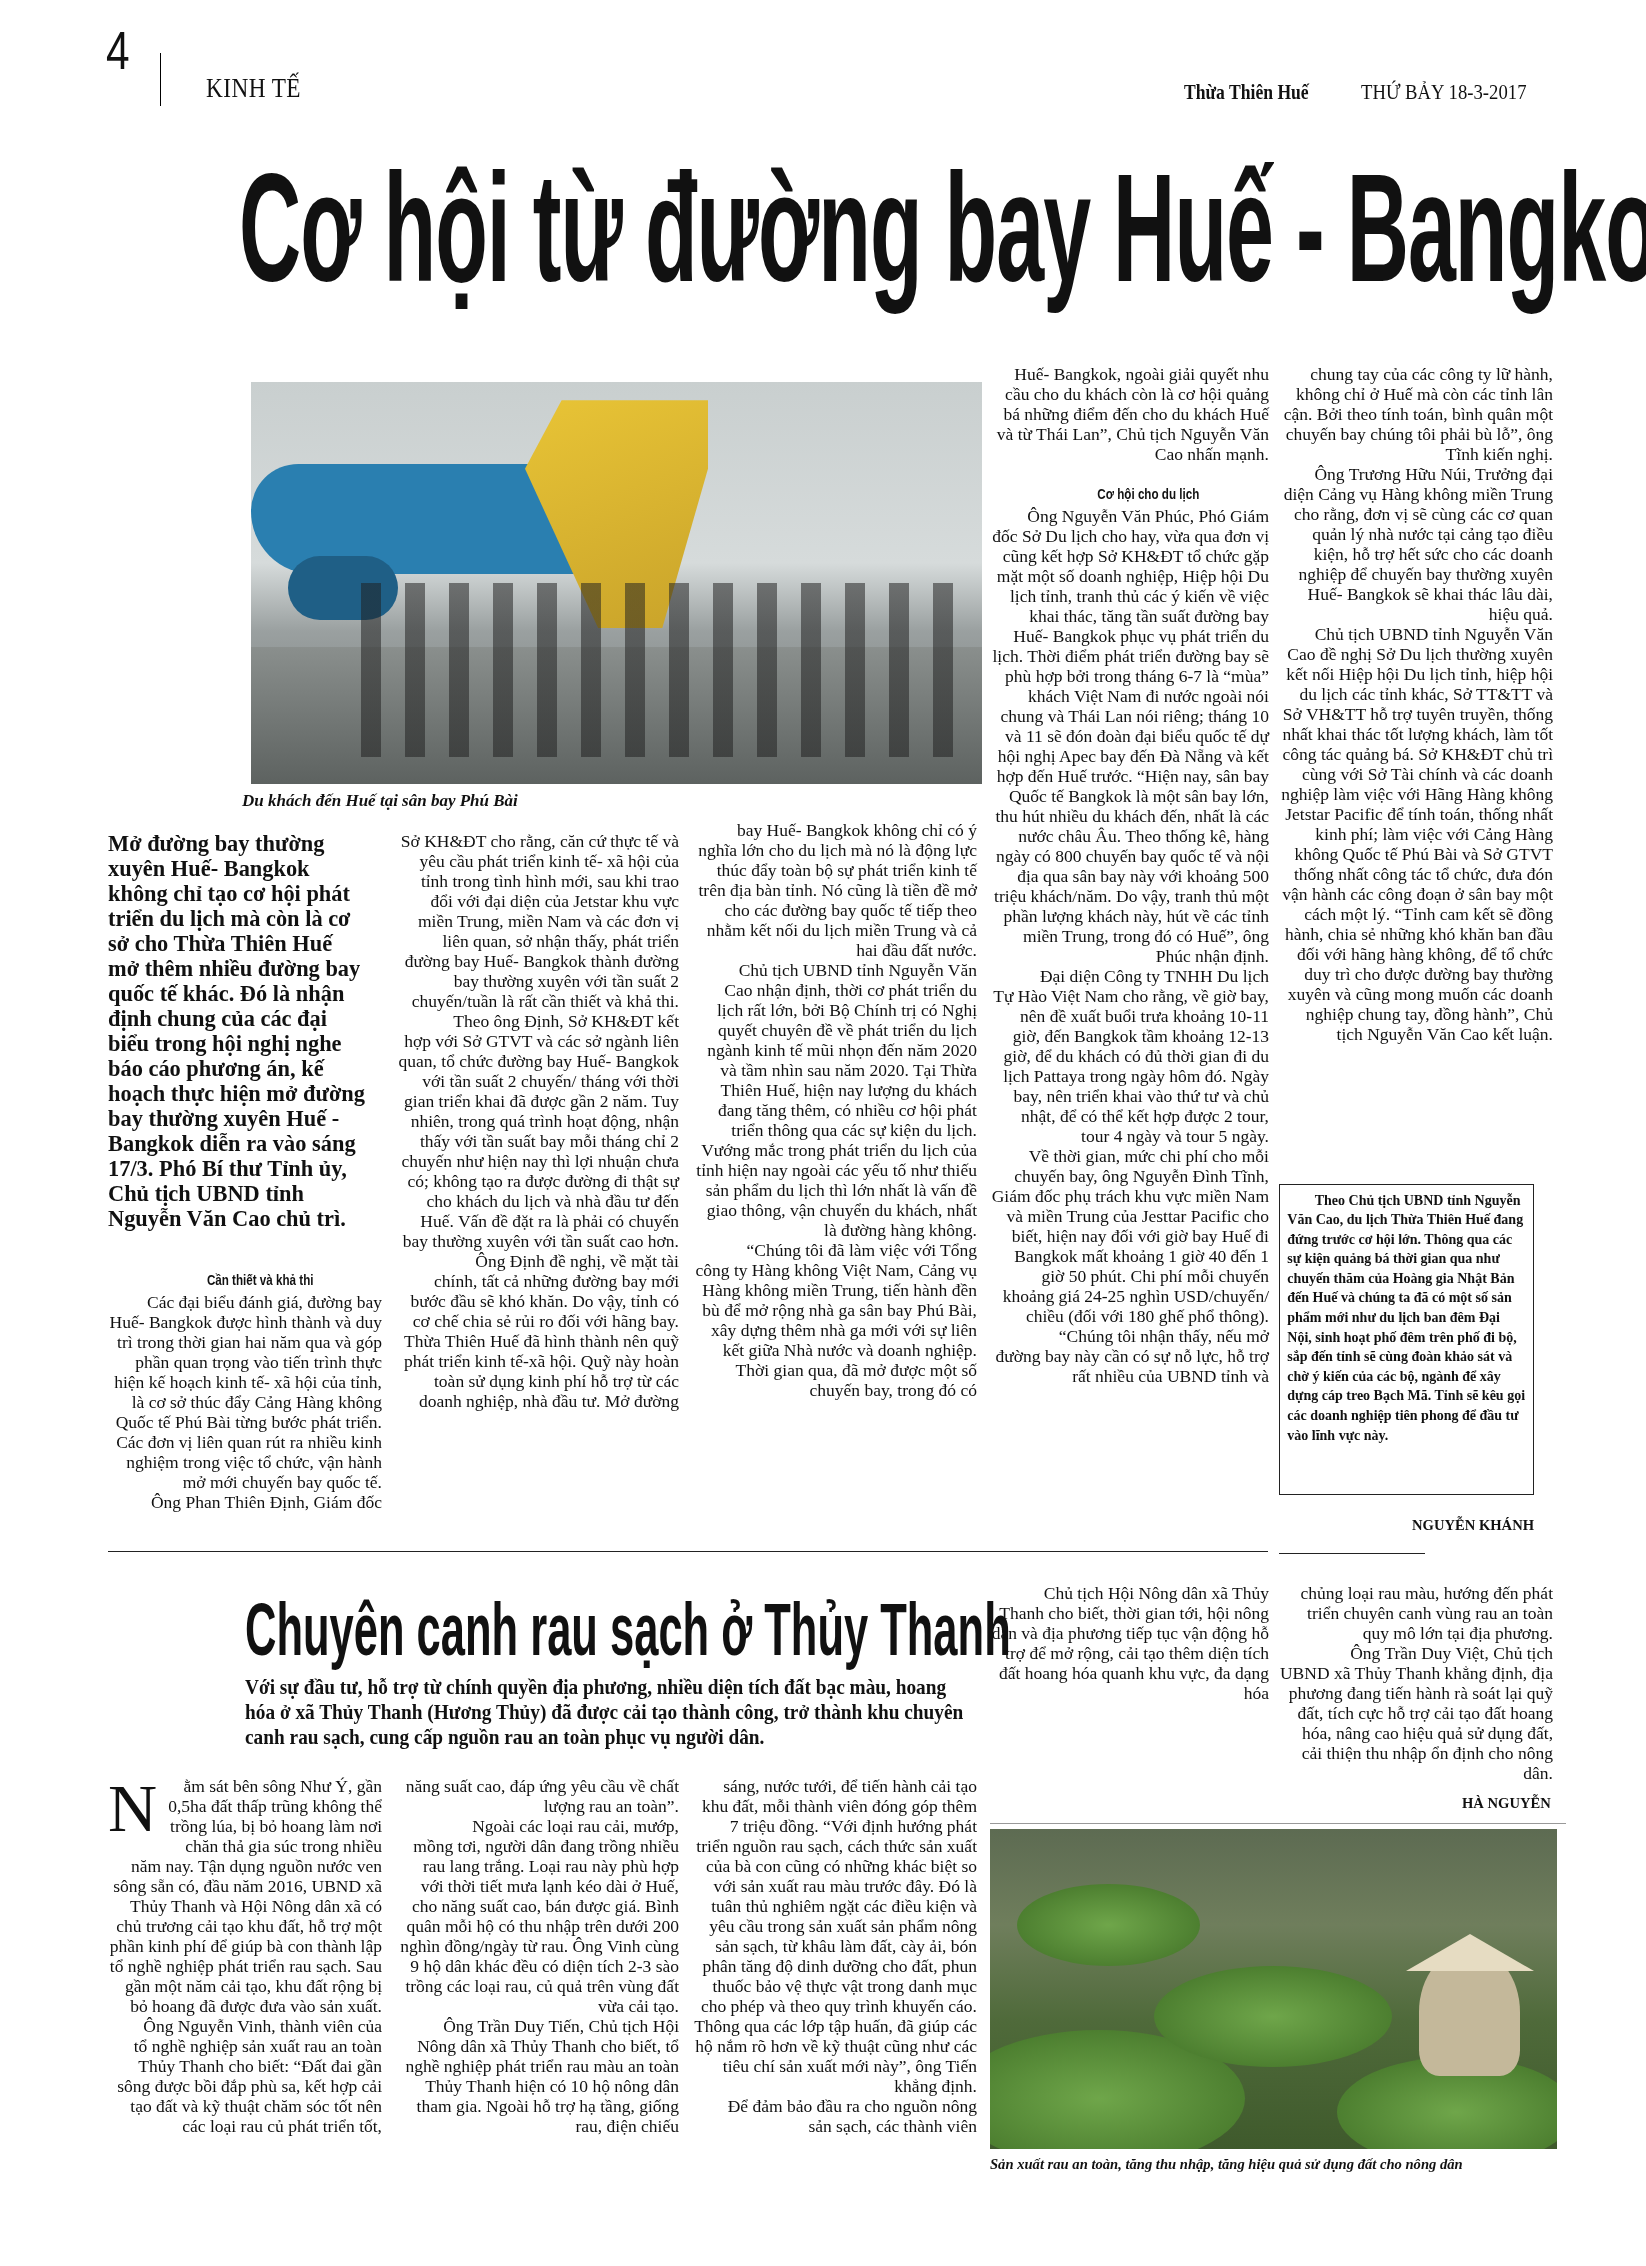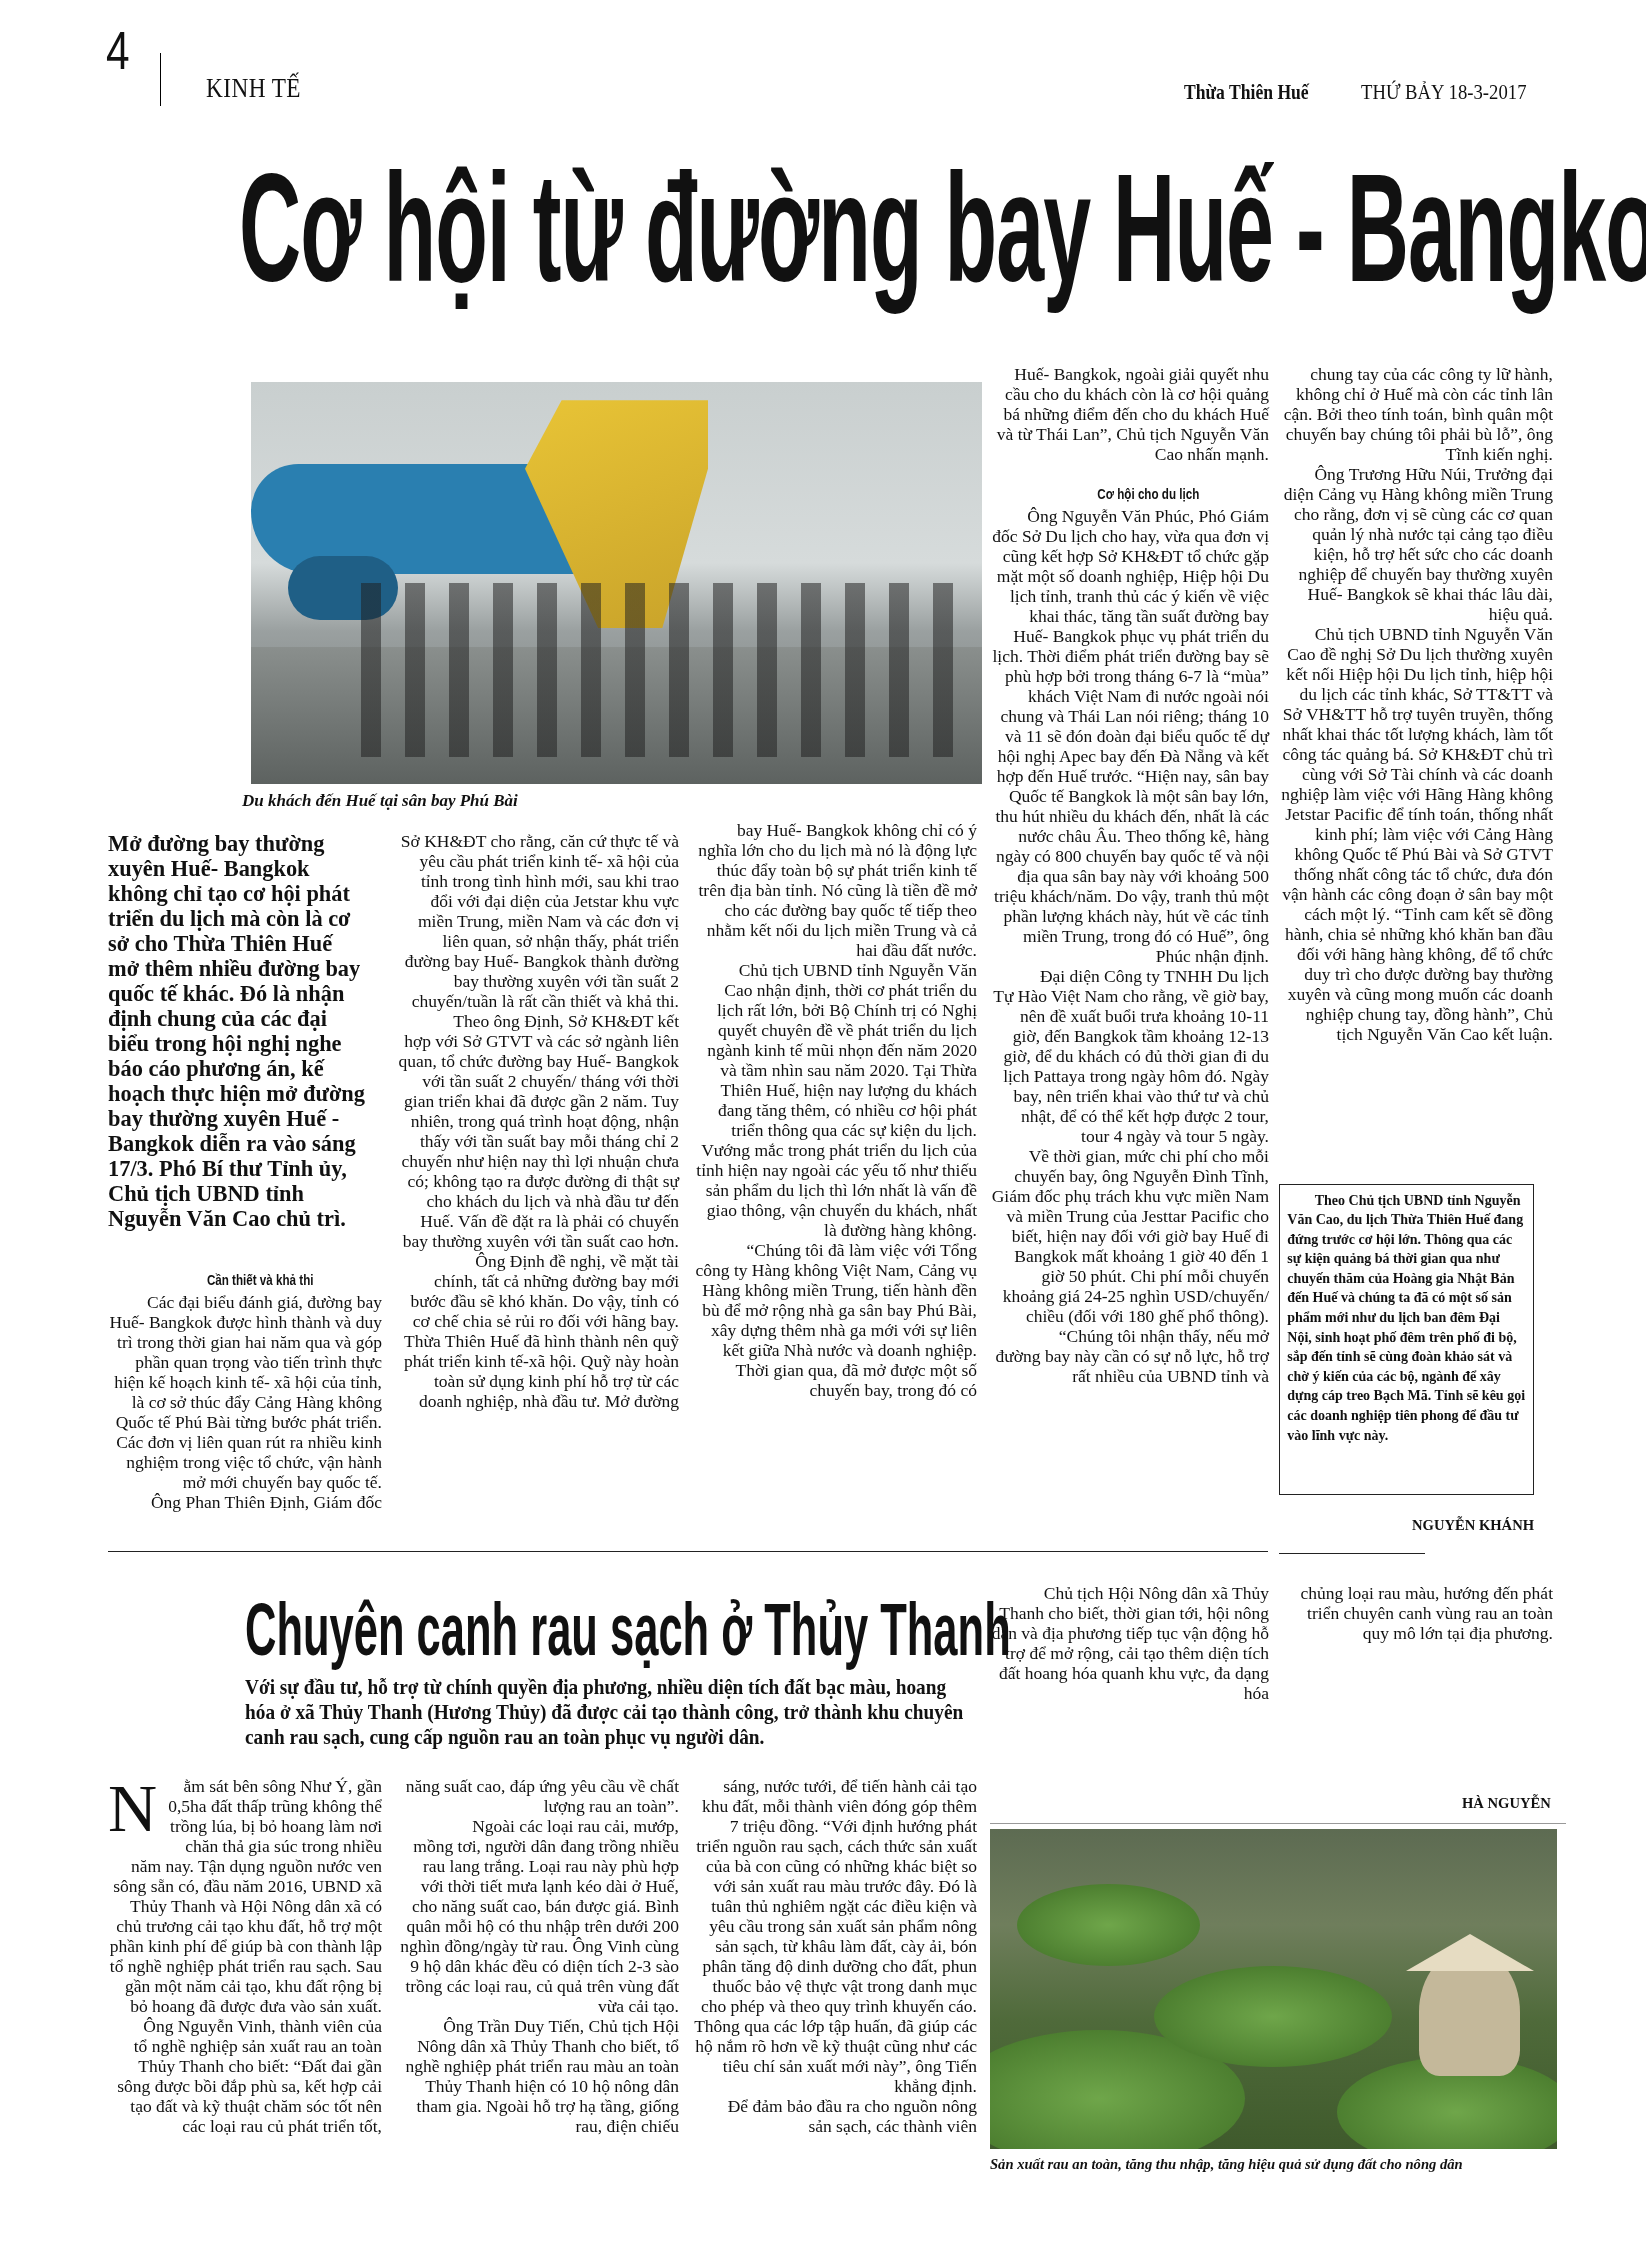--- a/index.html
+++ b/index.html
@@ -149,20 +149,21 @@
   <p class="noindent">sáng, nước tưới, để tiến hành cải tạo khu đất, mỗi thành viên đóng góp thêm 7 triệu đồng. “Với định hướng phát triển nguồn rau sạch, cách thức sản xuất của bà con cũng có những khác biệt so với sản xuất rau màu trước đây. Đó là tuân thủ nghiêm ngặt các điều kiện và yêu cầu trong sản xuất sản phẩm nông sản sạch, từ khâu làm đất, cày ải, bón phân tăng độ dinh dưỡng cho đất, phun thuốc bảo vệ thực vật trong danh mục cho phép và theo quy trình khuyến cáo. Thông qua các lớp tập huấn, đã giúp các hộ nắm rõ hơn về kỹ thuật cũng như các tiêu chí sản xuất mới này”, ông Tiến khẳng định.</p>
   <p>Để đảm bảo đầu ra cho nguồn nông sản sạch, các thành viên</p>
 </div>
 
 <div class="abs col d4">
   <p>Chủ tịch Hội Nông dân xã Thủy Thanh cho biết, thời gian tới, hội nông dân và địa phương tiếp tục vận động hỗ trợ để mở rộng, cải tạo thêm diện tích đất hoang hóa quanh khu vực, đa dạng hóa</p>
 </div>
 
 <div class="abs col d5">
   <p class="noindent">chủng loại rau màu, hướng đến phát triển chuyên canh vùng rau an toàn quy mô lớn tại địa phương.</p>
+  <p>Ông Trần Duy Việt, Chủ tịch UBND xã Thủy Thanh khẳng định, địa phương đang tiến hành rà soát lại quỹ đất, tích cực hỗ trợ cải tạo đất hoang hóa, nâng cao hiệu quả sử dụng đất, cải thiện thu nhập ổn định cho nông dân.</p>
 </div>
 <div class="abs byline2">HÀ NGUYỄN</div>
 <div class="abs r3"></div>
 
 <div class="abs photo2">
   <div class="bed" style="left:-37px;top:201px;width:292px;height:137px"></div>
   <div class="bed" style="left:164px;top:137px;width:238px;height:101px"></div>
   <div class="bed" style="left:27.4px;top:55px;width:183px;height:82px"></div>
   <div class="bed" style="left:347px;top:228px;width:238px;height:110px"></div>
   <div class="farmer"></div>

